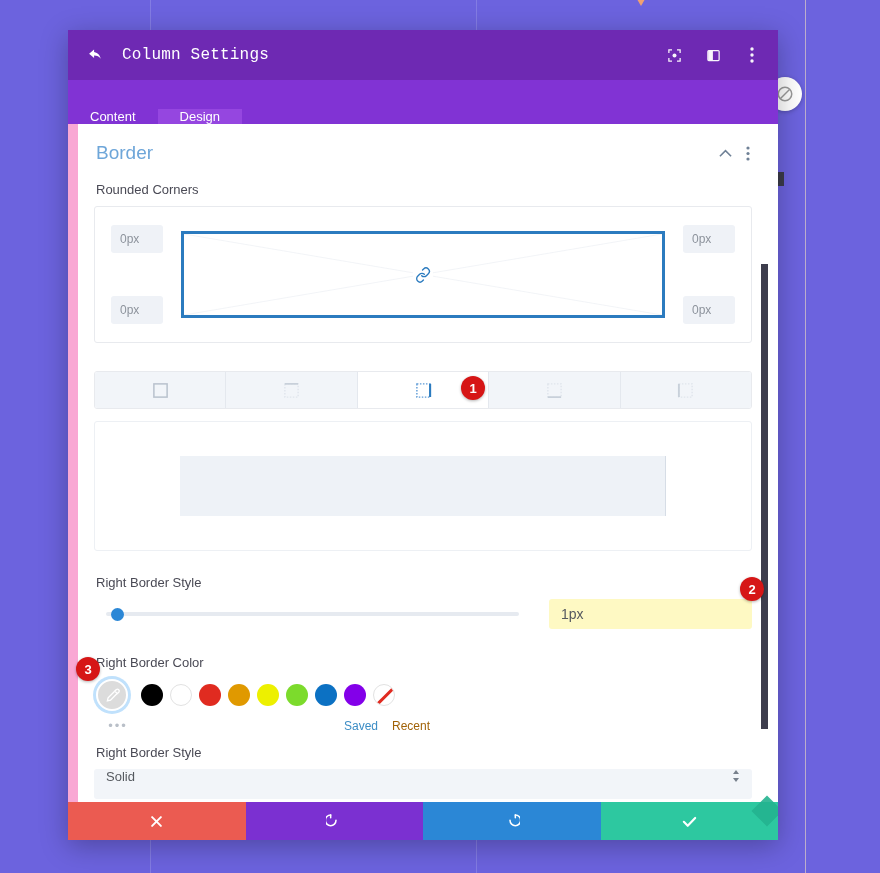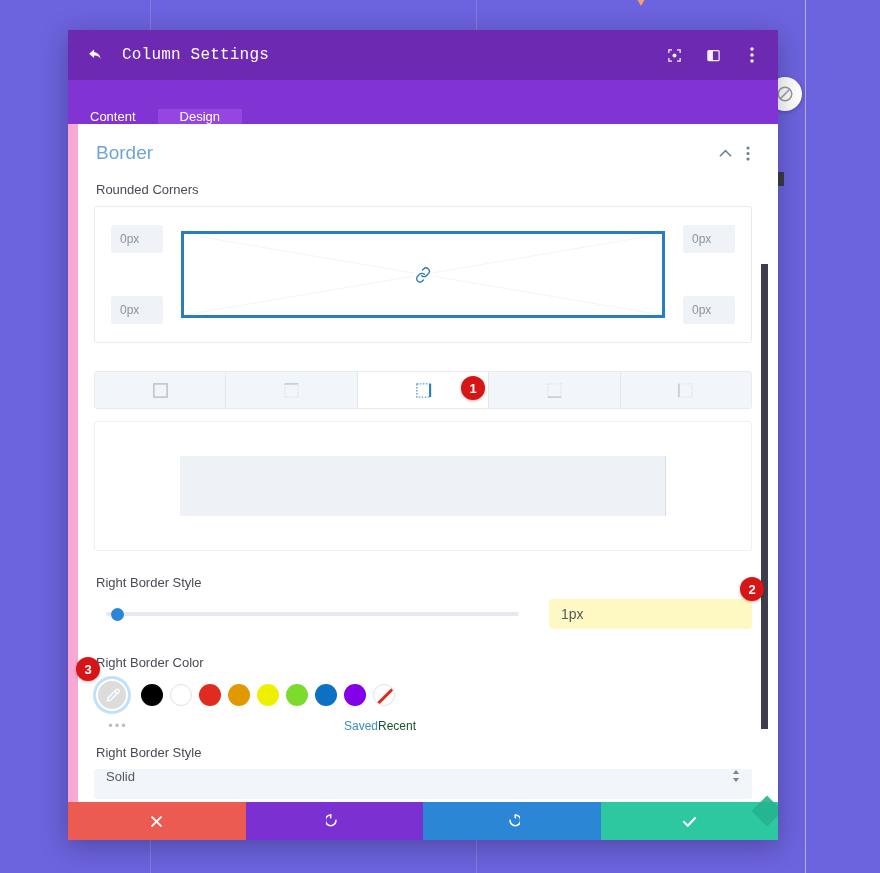--- a/index.html
+++ b/index.html
@@ -390,21 +390,22 @@
     cursor: pointer;
     line-height: 10px;
   }
   #saved-link {
     margin-left: 204px;
     color: #3C8DC5;
     font-size: 12px;
     cursor: pointer;
   }
   #recent-link {
-    color: #14532d;
+    margin-left: 14px;
+    color: #a16207;
     font-size: 12px;
     cursor: pointer;
     text-align: right;
   }
 
   
   #style-select {
     height: 30px;
     background: #f2f5f9;
     border-radius: 3px;

